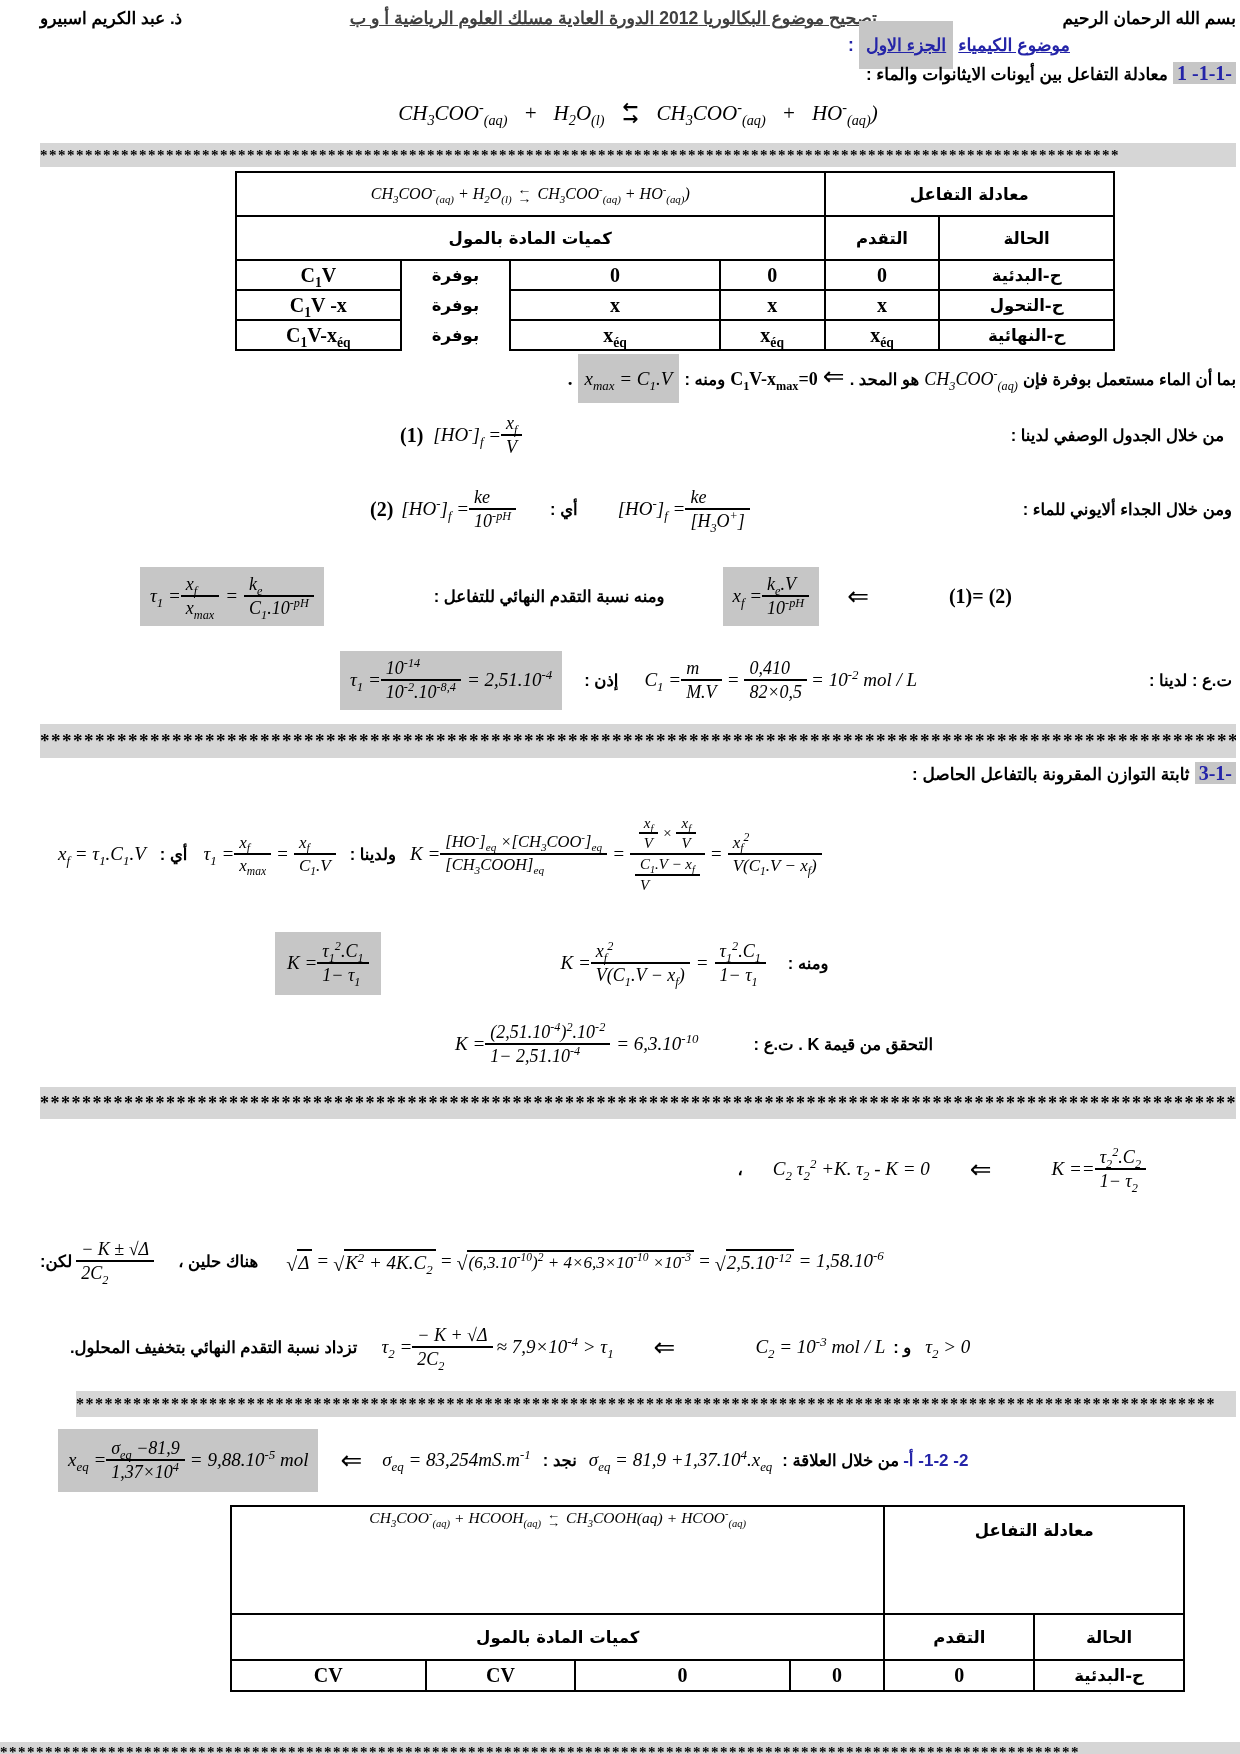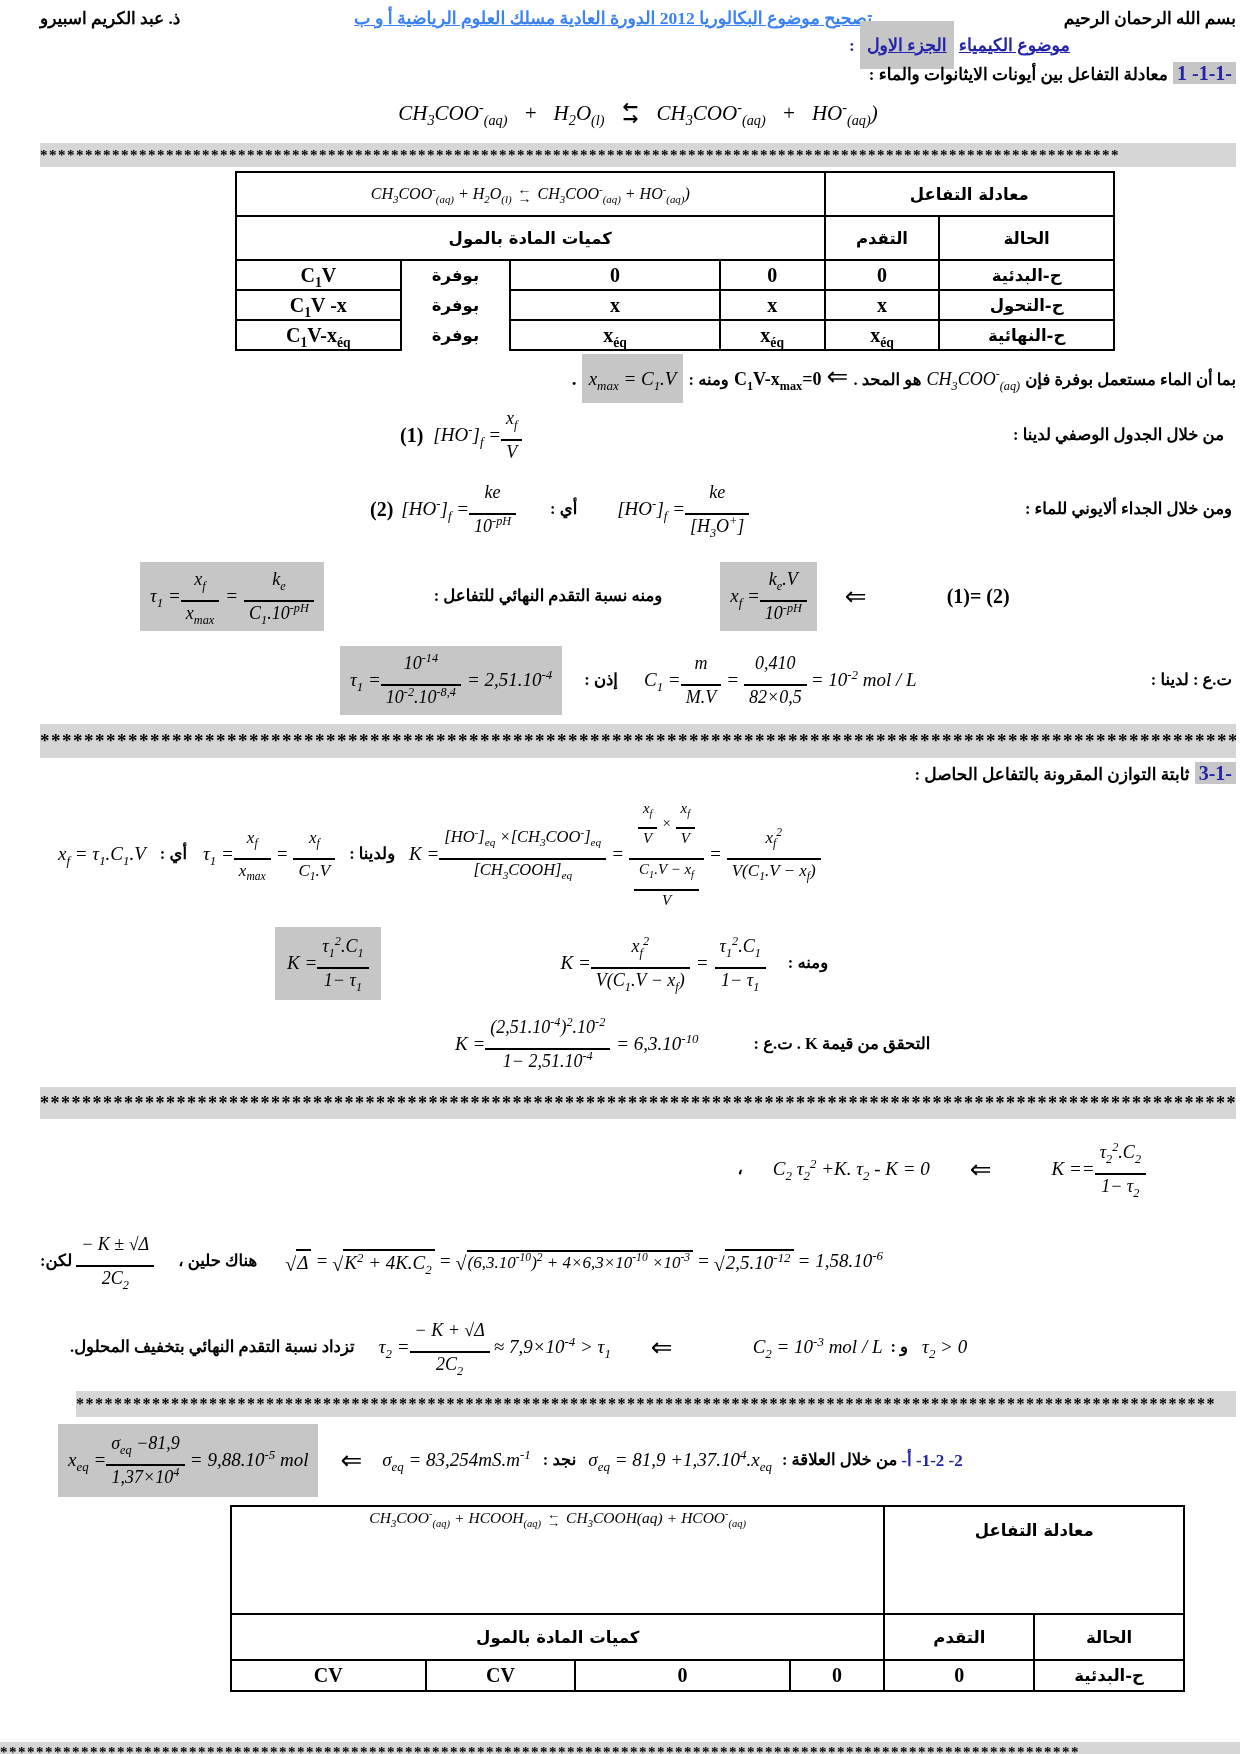--- a/index.html
+++ b/index.html
@@ -1,37 +1,37 @@
 <!DOCTYPE html>
 <html lang="ar"><head>
 <meta charset="utf-8">
 <style>
   html,body{margin:0;padding:0;background:#fff;}
   .page{position:relative;width:1240px;height:1754px;overflow:hidden;background:#fff;
         box-sizing:border-box;padding:8px 4px 0 40px;
         font-family:"DejaVu Sans",sans-serif;color:#000;}
   
-  .ar{font-family:Liberation Serif, serif;font-weight:bold;direction:rtl;unicode-bidi:isolate;font-size:16.5px;}
+  .ar{font-family:Liberation Sans, sans-serif;font-weight:bold;direction:rtl;unicode-bidi:isolate;font-size:16.5px;}
   .rtl{direction:rtl;text-align:right;}
   
   .math{font-family:"Liberation Serif","DejaVu Serif",serif;font-style:italic;font-weight:normal;
         direction:ltr;unicode-bidi:isolate;font-size:19px;white-space:nowrap;}
   .mb{font-family:"Liberation Serif","DejaVu Serif",serif;font-style:normal;font-weight:bold;
       direction:ltr;unicode-bidi:isolate;font-size:19px;white-space:nowrap;}
   sub,sup{font-size:68%;line-height:0;}
   .hl{background:#c6c6c6;padding:14px 7px;}
   .blue{color:#2424a8;}
-  .navy{color:#3b82f6;}
+  .navy{color:#404040;}
   .u{text-decoration:underline;}
   .sec-num{color:#2424a8;background:#c6c6c6;font-weight:bold;
            font-family:"Liberation Serif",serif;direction:ltr;unicode-bidi:isolate;
            font-size:20px;padding:0 4px;}
   .line{display:flex;align-items:center;}
-  .frac{display:inline-flex;flex-direction:column;text-align:center;vertical-align:middle;
-        font-family:"Liberation Serif","DejaVu Serif",serif;font-style:italic;line-height:1.25;gap:10px;}
+  .frac{display:inline-flex;flex-direction:column;vertical-align:middle;
+        font-family:"Liberation Serif","DejaVu Serif",serif;font-style:italic;line-height:1.25;}
   .frac .nu{padding:0 5px;}
   .frac .de{border-top:2px solid #000;padding:0 5px;}
   .bigfrac{vertical-align:middle;}
   .eqar{display:inline-flex;flex-direction:column;line-height:.62;font-style:normal;
         font-weight:bold;font-size:.95em;vertical-align:middle;margin:0 2px;}
   .imp{font-family:"Liberation Serif",serif;font-style:normal;font-size:26px;font-weight:normal;}
   .sqrt{display:inline-flex;align-items:stretch;}
   .rsign{font-style:normal;font-size:1.25em;line-height:1;align-self:flex-end;}
   .rad{border-top:2px solid #000;padding:1px 3px 0 1px;}
   .sep{background:#d6d6d6;overflow:hidden;white-space:nowrap;

